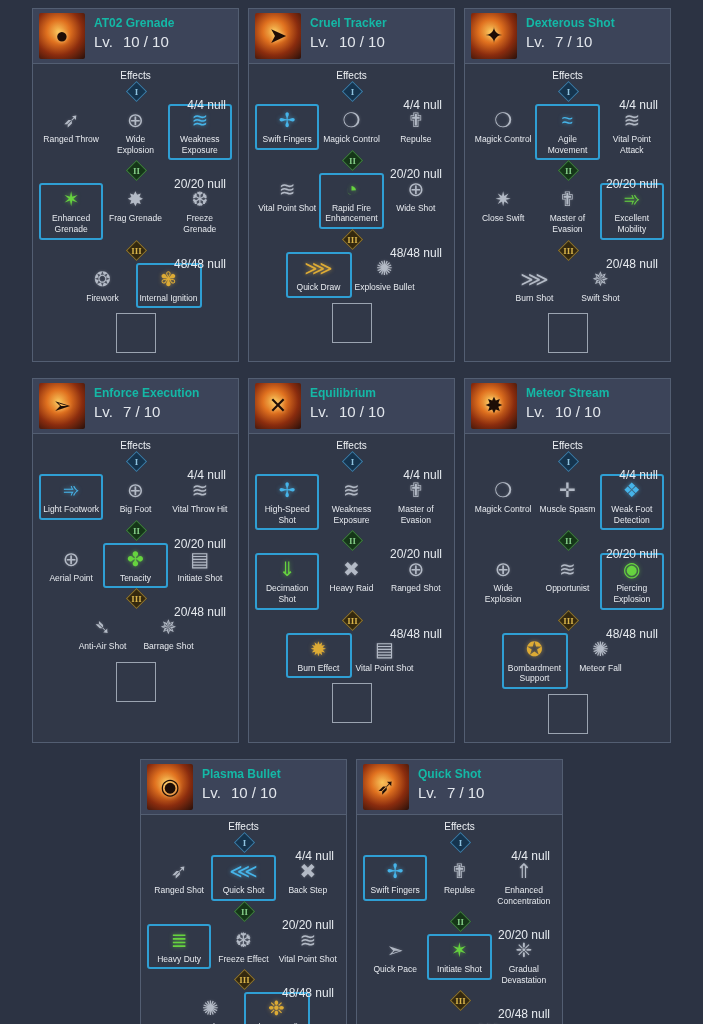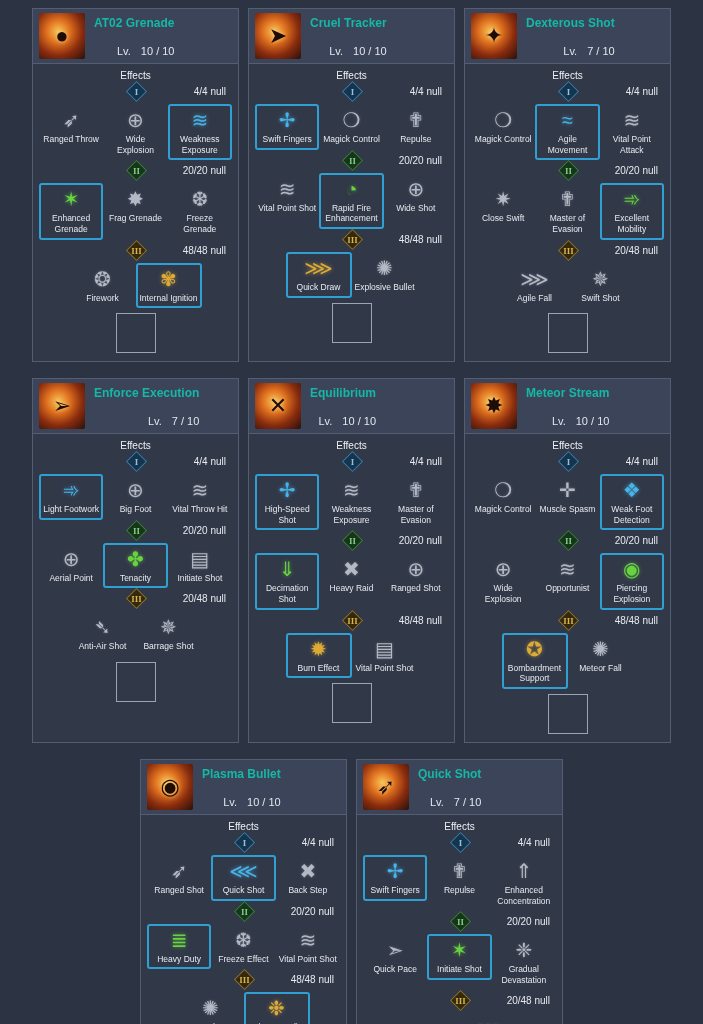--- a/index.html
+++ b/index.html
@@ -19,28 +19,28 @@
     background:#3c4459; border-bottom:1px solid #535e72;
     display:flex; gap:9px; padding:4px 6px; align-items:flex-start;
   }
   .card-art {
     width:46px; height:46px; flex:0 0 46px; border-radius:2px;
     background:radial-gradient(circle at 42% 40%, #f8c45a 0%, #e0711f 30%, #8a2c0e 62%, #27100b 100%);
     color:#1d0d06; font-size:22px; line-height:46px; text-align:center;
     text-shadow:0 0 4px #ffd27a;
   }
   .card-title { font-size:12px; font-weight:bold; color:#14b8a6; margin-top:3px; }
-  .card-level { font-size:11px; color:#e2e6ec; margin-top:15px;text-align:right; }
+  .card-level { font-size:15px; color:#e2e6ec; margin-top:3px; }
   .card-level .lv { margin-right:10px; }
   .card-body { flex:1; padding:3px 6px 8px; display:flex; flex-direction:column; }
   .effects-label { text-align:center; font-size:10px; color:#eef1f5; margin-top:3px; }
 
   .tier-head { position:relative; height:20px; margin-top:1px; }
   .tier-count {
-    position:absolute; right:6px; top:4px; font-size:10px; color:#e6eaef;
+    position:absolute; right:6px; top:16px; font-size:12px; color:#e6eaef;
   }
   .diamond {
     position:absolute; left:50%; top:2px; width:15px; height:15px;
     margin-left:-7px; transform:rotate(45deg); border:1px solid;
   }
   .diamond span {
     display:block; width:15px; height:15px; transform:rotate(-45deg);
     font-family:"Liberation Serif",serif; font-weight:bold; font-size:9px;
     line-height:14px; text-align:center;
   }
@@ -294,21 +294,21 @@
           <div>
     <div class="tier-head">
       <div class="tier-count">20/48 null</div>
       <div class="diamond tier-3">
                 <span>III</span>
               </div>
     </div>
     <div class="skills-row">
               <div class="skill">
     <div class="skill-icon">⋙</div>
-    <div class="skill-label">Agile Fall</div>
+    <div class="skill-label">Burn Shot</div>
   </div>
               <div class="skill">
     <div class="skill-icon">✵</div>
     <div class="skill-label">Swift Shot</div>
   </div>
             </div>
   </div>
         </div>
       <div class="slot"></div>
     </div>

